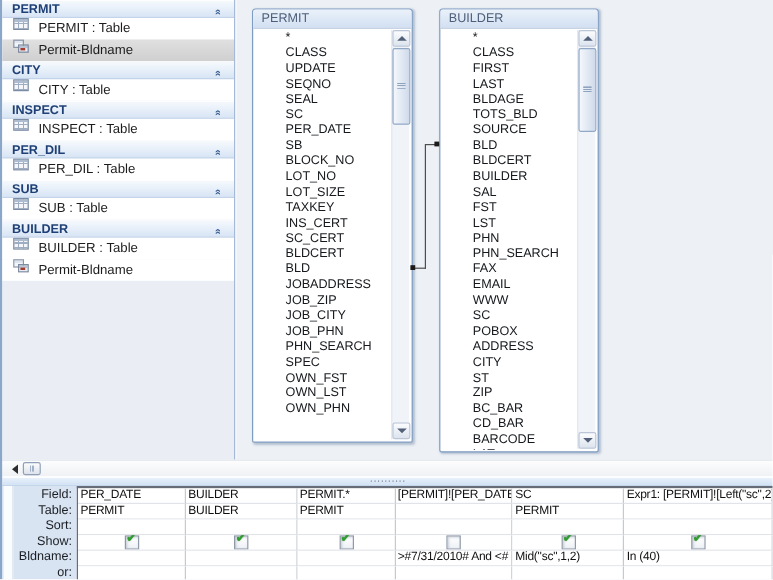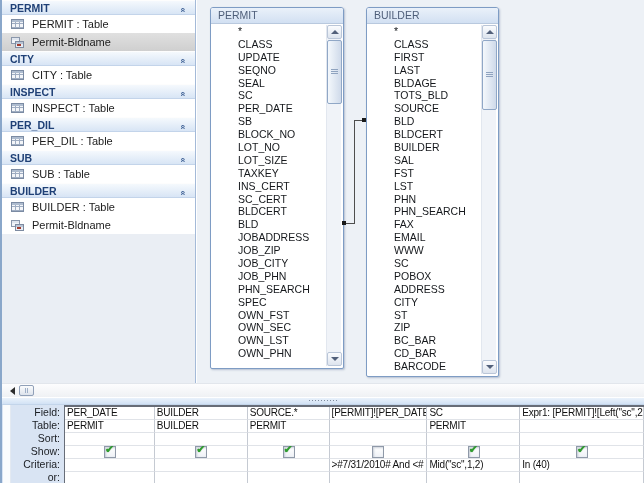--- a/index.html
+++ b/index.html
@@ -5,21 +5,21 @@
   * { box-sizing: border-box; margin: 0; padding: 0; }
   html,body { background:#fff; }
   body { font-family: "Liberation Sans", sans-serif; }
   .window { position:relative; width:644px; height:483px; overflow:hidden; background:#fff; }
   .win-border { position:absolute; left:0; top:0; width:2px; height:483px; background:#8aa7ca; }
 
   
   .nav-pane { position:absolute; left:2px; top:0; width:194px; height:383px; background:#eaeef4; border-right:1px solid #a4bad8; }
   .nav-header { height:15px; line-height:14px; background:linear-gradient(#f5f9fd,#d8e5f5); border-top:1px solid #fdfdfd; border-bottom:1px solid #c3d4ea; color:#1f4076; font-size:10.5px; font-weight:bold; padding-left:8px; position:relative; cursor:default; }
   .nav-chevron { position:absolute; right:10px; top:2px; font-size:9px; font-weight:bold; color:#3a5d92; display:inline-block; transform:rotate(90deg); }
-  .nav-item { height:18px; line-height:18px; background:#fff; font-size:11px; color:#1c1c1c; display:flex; align-items:center; cursor:default; }
+  .nav-item { height:18px; line-height:18px; background:#fff; font-size:11px; color:#1c1c1c; display:flex; cursor:default; }
   .nav-item.selected { background:linear-gradient(#e0e0e0,#cfcfcf); }
   .icon { flex:0 0 auto; margin:0 8px 0 9px; }
   .table-icon { width:13px; height:10px; border:1px solid #7b8ba3; background:
       linear-gradient(#aebccf 0 2px, rgba(0,0,0,0) 2px),
       repeating-linear-gradient(to right, rgba(0,0,0,0) 0 3px, #9fadc2 3px 4px),
       repeating-linear-gradient(to bottom, rgba(0,0,0,0) 0 3px, #9fadc2 3px 4px),
       #f4f6f9; }
   .query-icon { width:13px; height:11px; position:relative; }
   .query-icon .q-back { position:absolute; left:0; top:0; width:9px; height:7px; border:1px solid #8a97ab; background:linear-gradient(#dfe5ee 0 2px,#f2f5f9 2px); }
   .query-icon .q-front { position:absolute; right:0; bottom:0; width:9px; height:7px; border:1px solid #7d8ba1; background:linear-gradient(#b9c4d4 0 2px,#e8edf4 2px); }
@@ -148,21 +148,20 @@
           <div class="field-row">SC_CERT</div>
           <div class="field-row">BLDCERT</div>
           <div class="field-row">BLD</div>
           <div class="field-row">JOBADDRESS</div>
           <div class="field-row">JOB_ZIP</div>
           <div class="field-row">JOB_CITY</div>
           <div class="field-row">JOB_PHN</div>
           <div class="field-row">PHN_SEARCH</div>
           <div class="field-row">SPEC</div>
           <div class="field-row">OWN_FST</div>
-          <div class="field-row">OWN_SEC</div>
           <div class="field-row">OWN_LST</div>
           <div class="field-row">OWN_PHN</div>
         </div>
       <div class="vscroll">
         <div class="sb-btn up">
             <span class="tri-up"></span>
           </div>
         <div class="sb-thumb">
             <span class="grip"></span>
           </div>
@@ -236,28 +235,28 @@
     <span>··········</span>
   </div>
 
   <div class="grid-pane">
     <div class="grid-strip"></div>
     <div class="grid-labels" id="grid-labels">
         <div class="grid-label">Field:</div>
         <div class="grid-label">Table:</div>
         <div class="grid-label">Sort:</div>
         <div class="grid-label">Show:</div>
-        <div class="grid-label">Criteria:</div>
+        <div class="grid-label">Bldname:</div>
         <div class="grid-label">or:</div>
       </div>
     <div class="grid-table" id="grid-rows">
         <div class="grid-row">
           <div class="grid-cell c0">PER_DATE</div>
           <div class="grid-cell c1">BUILDER</div>
-          <div class="grid-cell c2">SOURCE.*</div>
+          <div class="grid-cell c2">PERMIT.*</div>
           <div class="grid-cell c3">[PERMIT]![PER_DATE]</div>
           <div class="grid-cell c4">SC</div>
           <div class="grid-cell c5">Expr1: [PERMIT]![Left("sc",2)]</div>
         </div>
         <div class="grid-row">
           <div class="grid-cell c0">PERMIT</div>
           <div class="grid-cell c1">BUILDER</div>
           <div class="grid-cell c2">PERMIT</div>
           <div class="grid-cell c3"></div>
           <div class="grid-cell c4">PERMIT</div>

